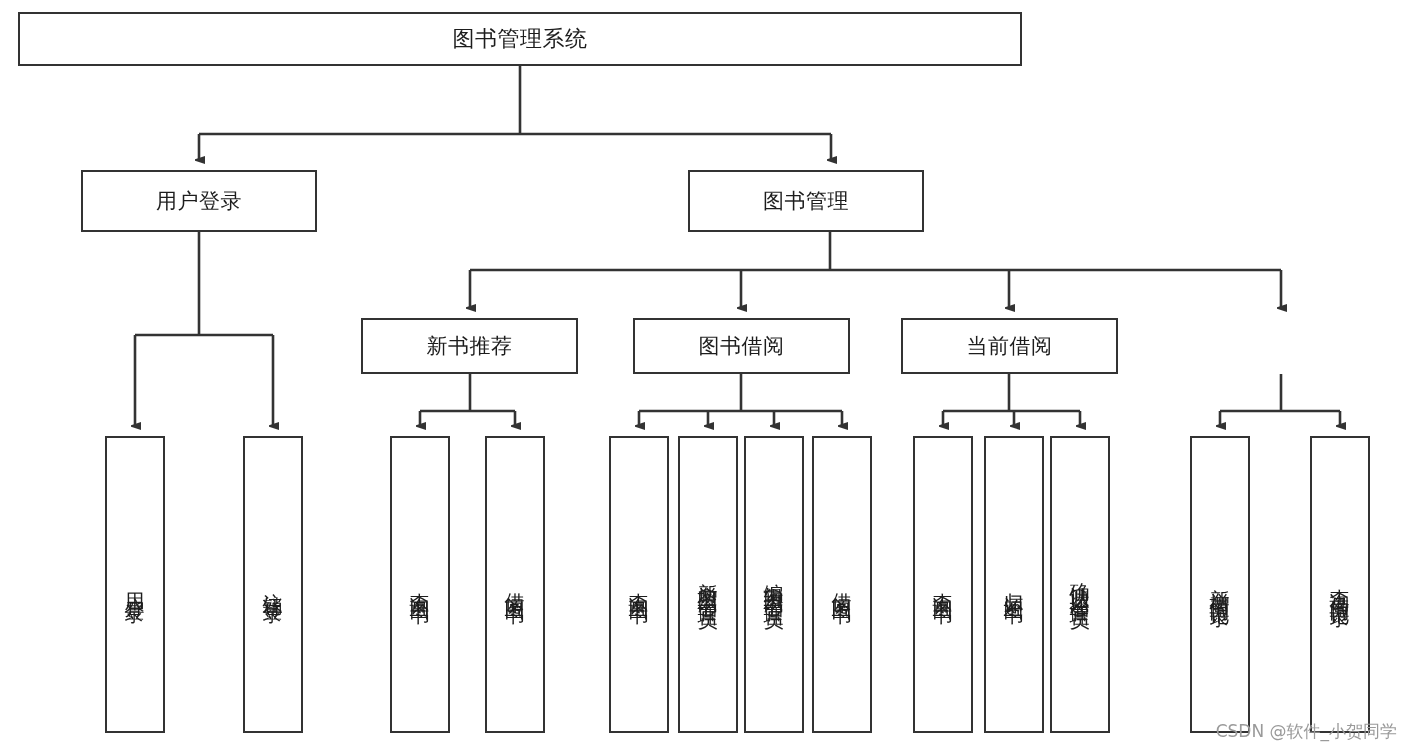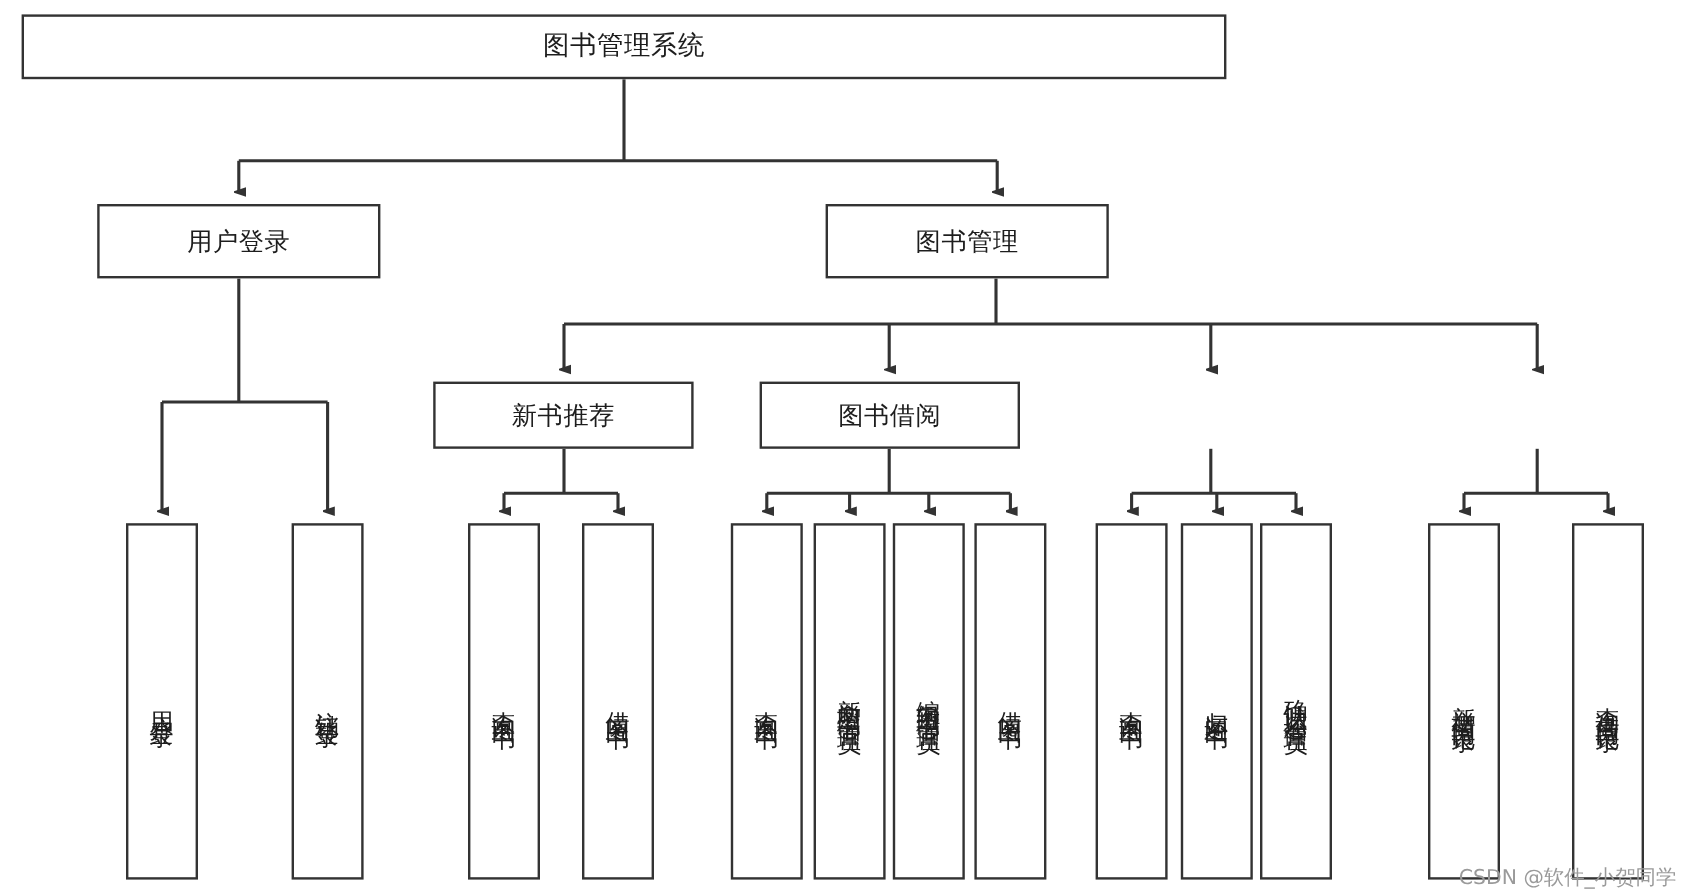--- a/index.html
+++ b/index.html
@@ -141,20 +141,23 @@
   <div class="node h" id="node-l2-1" style="left: 688px; top: 170px; width: 236px; height: 62px;">
     <span class="label">图书管理</span>
   </div>
 
   <div class="node h" id="node-l3-0" style="left: 361px; top: 318px; width: 217px; height: 56px;">
     <span class="label">新书推荐</span>
   </div>
   <div class="node h" id="node-l3-1" style="left: 633px; top: 318px; width: 217px; height: 56px;">
     <span class="label">图书借阅</span>
   </div>
+  <div class="node h" id="node-l3-2" style="left: 901px; top: 318px; width: 217px; height: 56px;">
+    <span class="label">当前借阅</span>
+  </div>
 
   <div class="node v" id="node-leaf-0" style="left: 105px; top: 436px; width: 60px; height: 297px;">
     <span class="label">用户登录</span>
   </div>
   <div class="node v" id="node-leaf-1" style="left: 243px; top: 436px; width: 60px; height: 297px;">
     <span class="label">注销登录</span>
   </div>
   <div class="node v" id="node-leaf-2" style="left: 390px; top: 436px; width: 60px; height: 297px;">
     <span class="label">查询图书</span>
   </div>

